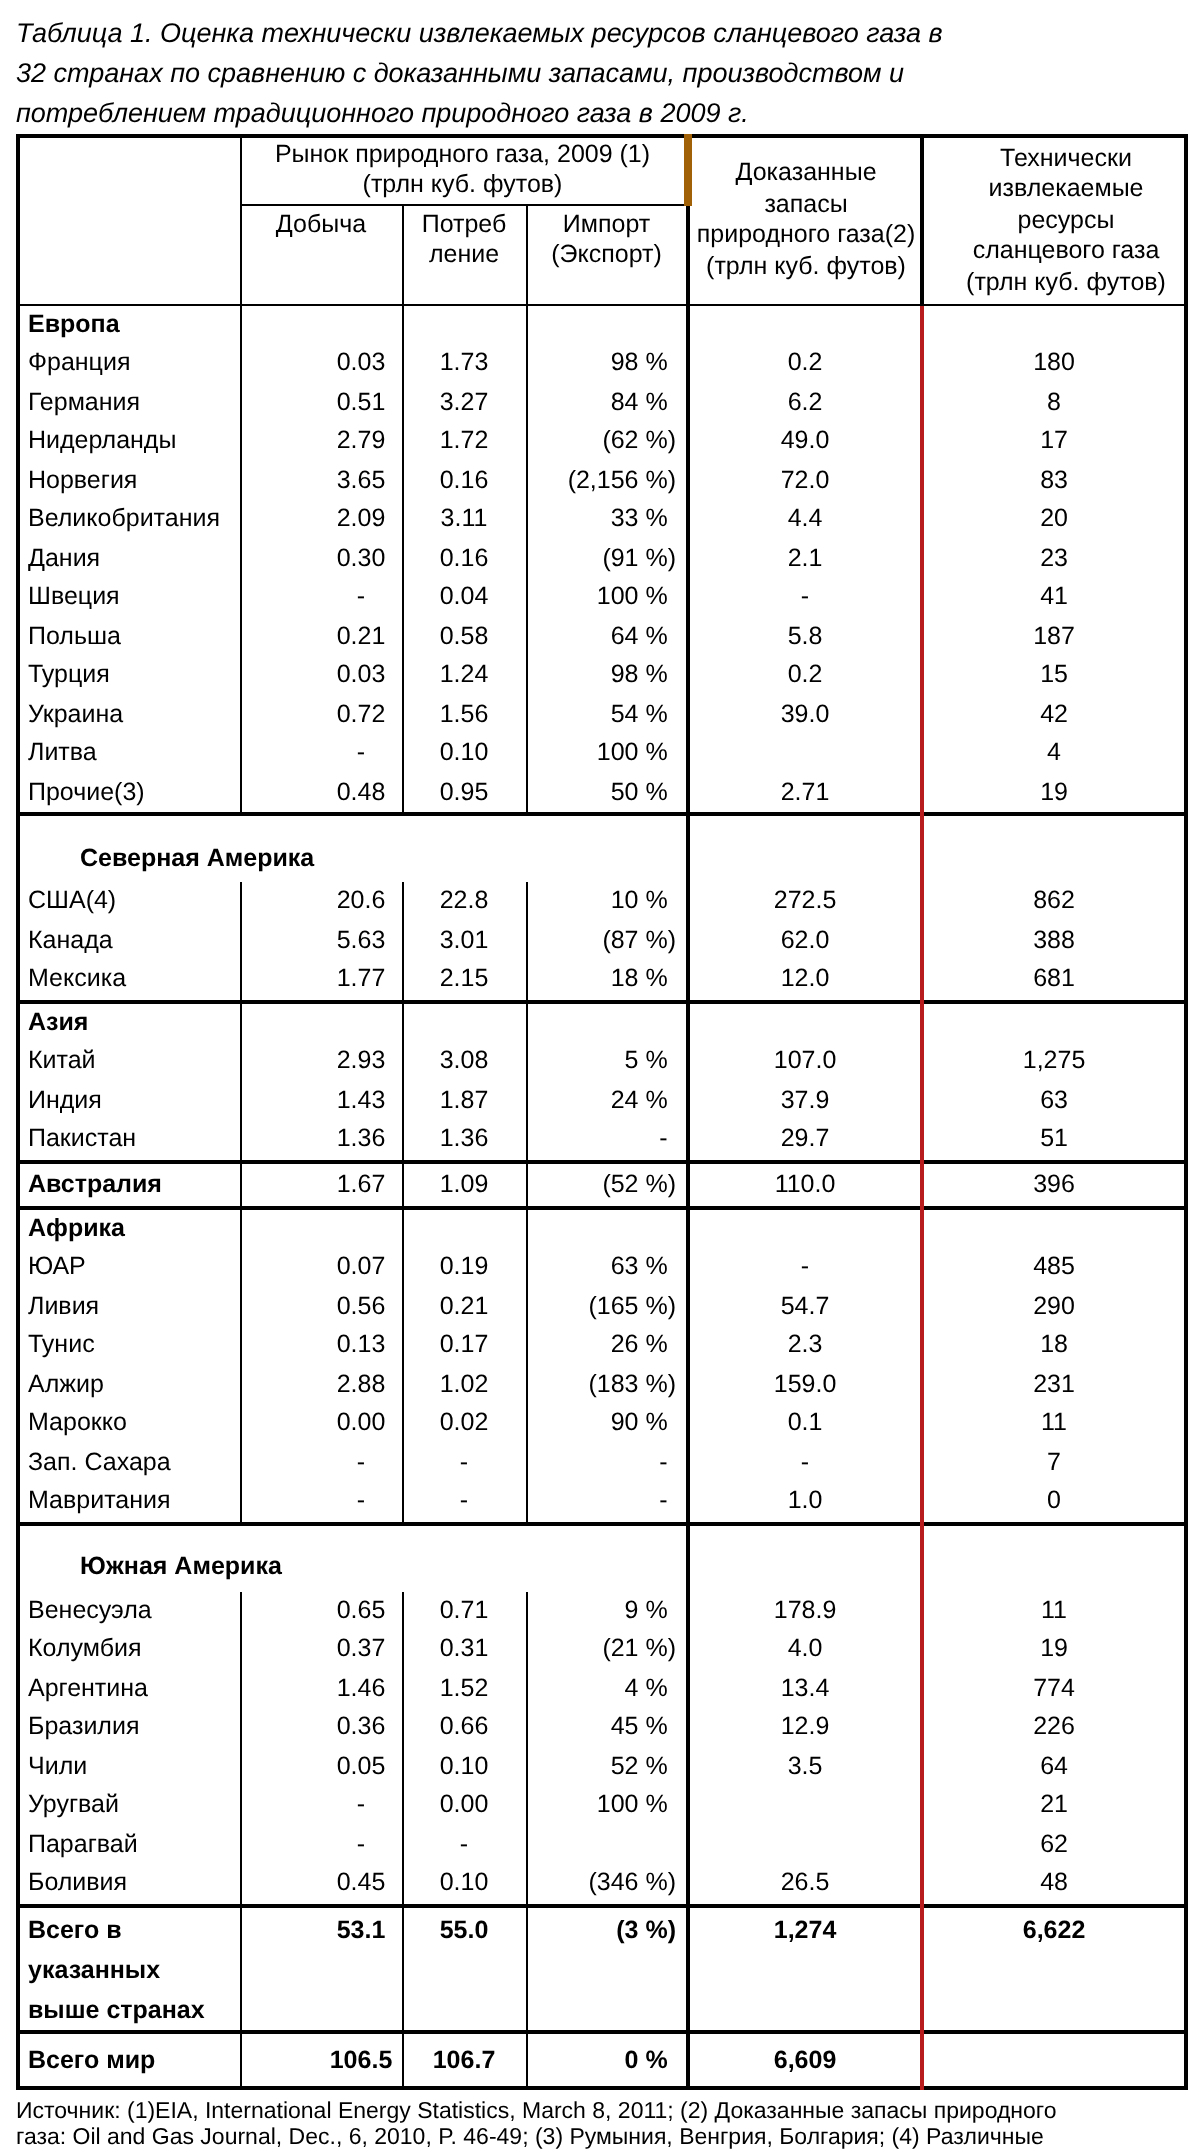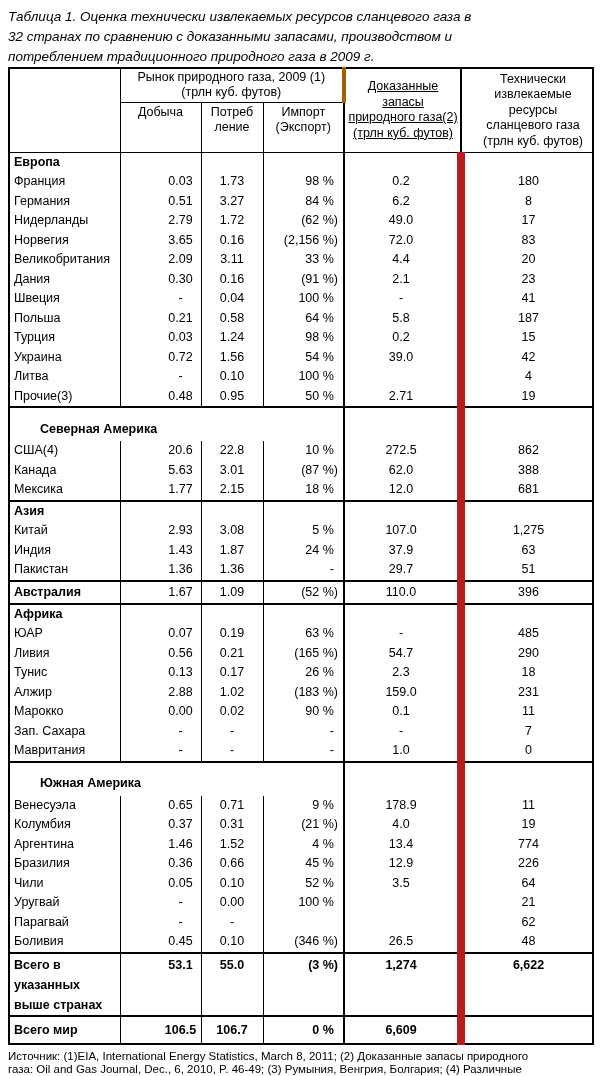--- a/index.html
+++ b/index.html
@@ -31,29 +31,29 @@
     white-space: pre-line;
     overflow: visible;
   }
   thead th { text-align: center; line-height: 15.5px; }
   .corner      { border-right: 1px solid #000; border-bottom: 1px solid #000; }
   .market-group{ border-right: 4px solid #a16207; border-bottom: 1px solid #000; height: 34px; vertical-align: middle; }
   .sub         { vertical-align: top; padding-top: 2px; height: 50px; border-bottom: 1px solid #000; }
   .sub-prod    { border-right: 1px solid #000; }
   .sub-cons    { border-right: 1px solid #000; }
   .sub-imp     { border-right: 2px solid #000; }
-  .proved-h    { border-right: 2px solid #000; border-bottom: 1px solid #000; vertical-align: middle; text-decoration: underline; }
+  .proved-h    { border-right: 2px solid #000; border-bottom: 1px solid #000; vertical-align: middle; }
   .shale-h     { border-bottom: 1px solid #000; vertical-align: middle; padding-left: 12px; }
 
   tbody td { height: 19.5px; line-height: 19.5px; vertical-align: middle; }
   .c0 { text-align: left;  padding-left: 4px;  border-right: 1px solid #000; }
   .c1 { text-align: center; border-right: 1px solid #000; padding-left: 40px; }
   .c2 { text-align: center; border-right: 1px solid #000; }
   .c3 { text-align: right; padding-right: 5px; border-right: 2px solid #000; }
-  .c4 { text-align: center; border-right: 8px solid #b91c1c; }
+  .c4 { text-align: center; border-right: 2px solid #b91c1c; }
   .c5 { text-align: center; }
   .c0span { text-align: left; padding-left: 30px; border-right: 2px solid #000; }
 
   tr.line-above td { border-top: 2px solid #000; }
   tr.row-section td { font-weight: bold; }
   tr.row-section-tall td { font-weight: bold; height: 34px; vertical-align: bottom; padding-bottom: 2px; }
   tr.row-country-bold td { height: 21px; line-height: 21px; }
   tr.row-country-bold td:first-child { font-weight: bold; }
   tr.row-total td { font-weight: bold; vertical-align: top; height: 60px; line-height: 20px; padding-top: 1px; }
   tr.row-total-last td { font-weight: bold; height: 26px; line-height: 26px; vertical-align: middle; }

